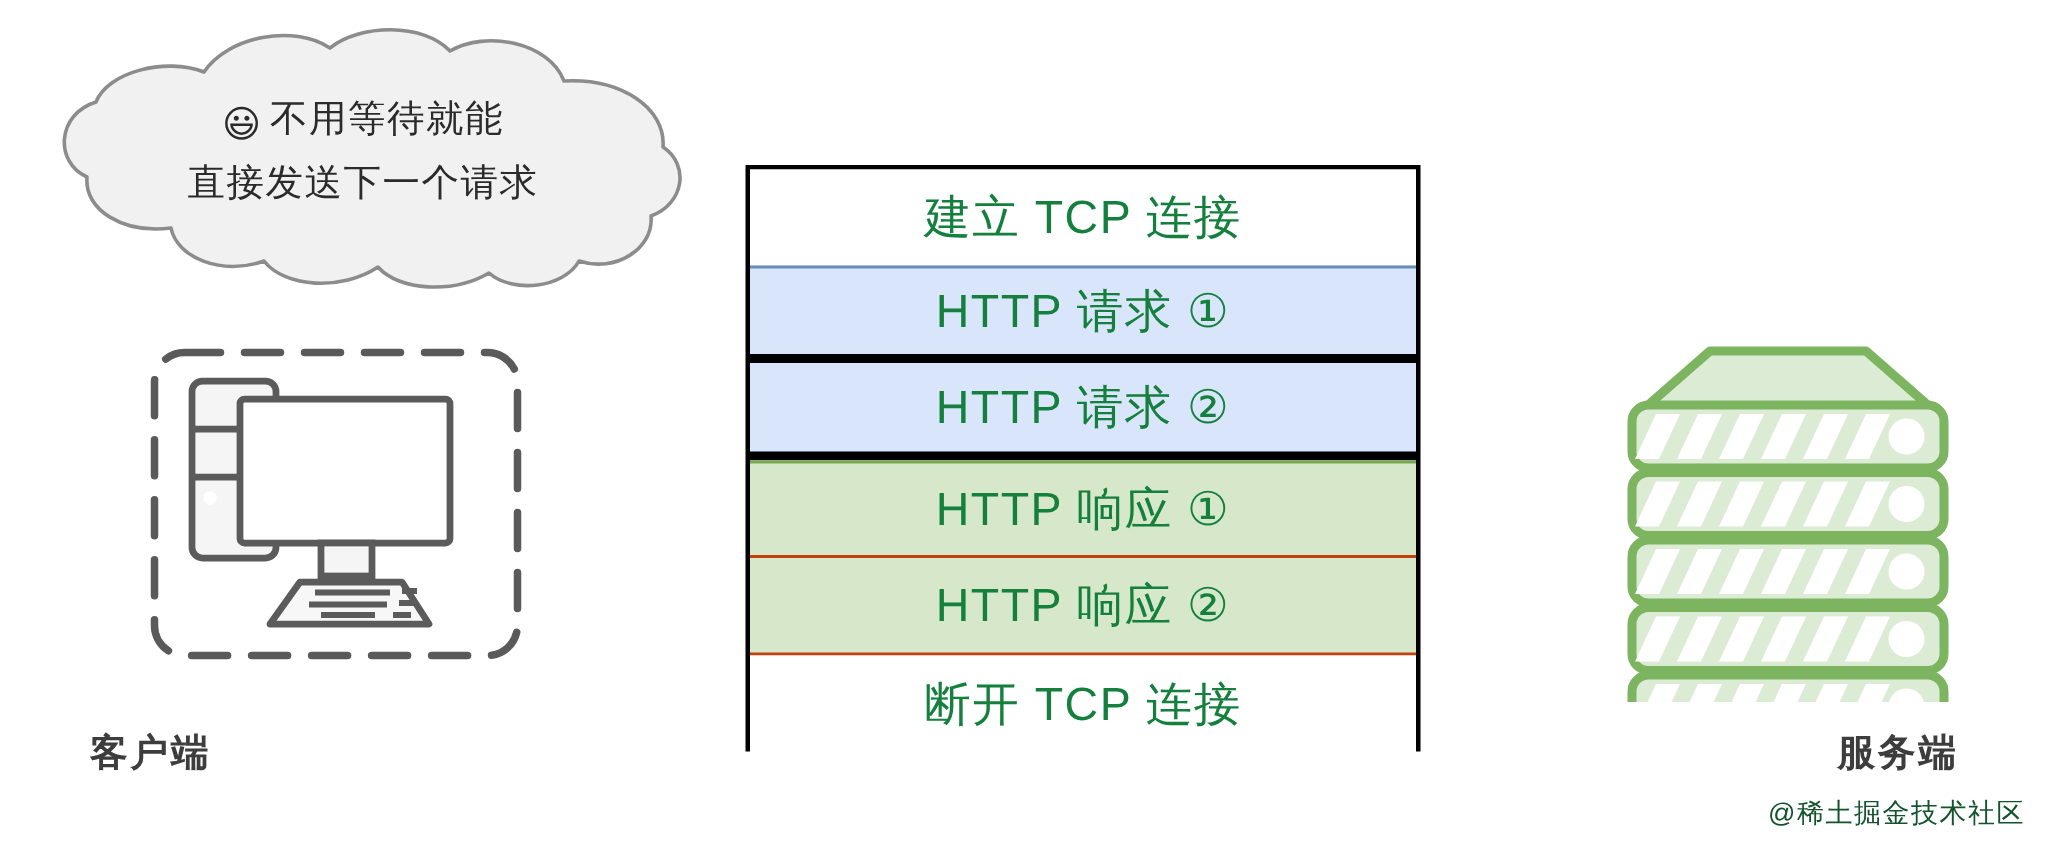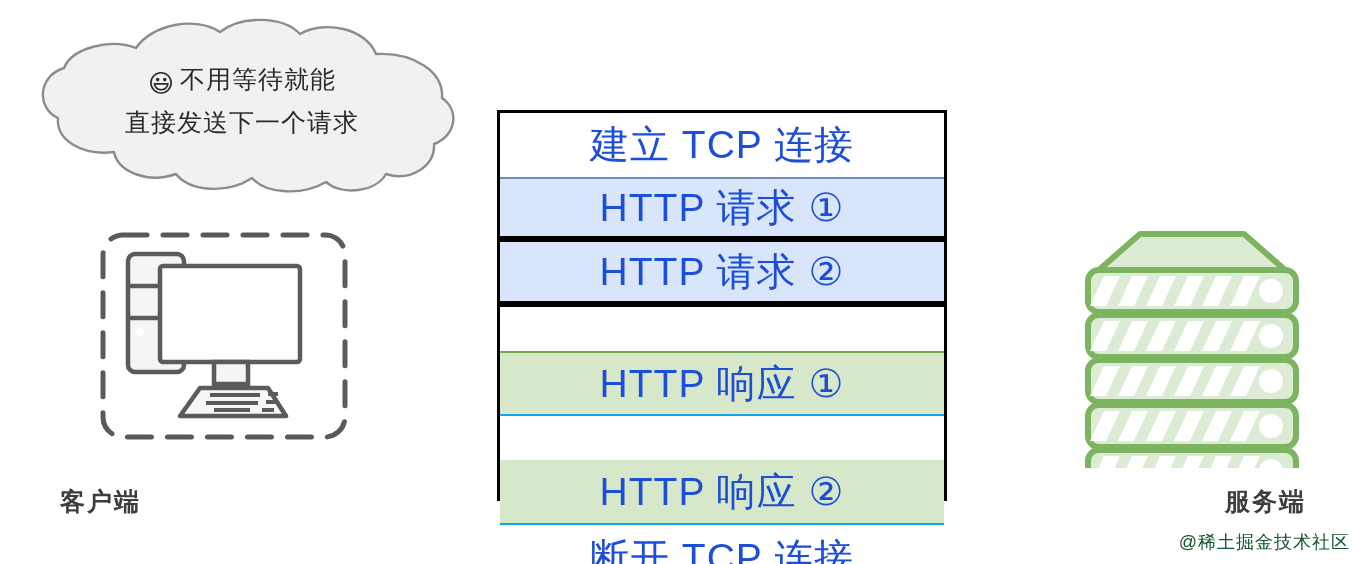--- a/index.html
+++ b/index.html
@@ -81,37 +81,36 @@
     border: 3px solid #000000;
     box-sizing: border-box;
     background: #ffffff;
   }
   .seq-row {
     height: 65px;
     box-sizing: border-box;
     display: flex;
     align-items: center;
     justify-content: center;
-    font-size: 39px;
-    color: #1d4ed8;
+    font-size: 31px;
+    color: #15803d;
     letter-spacing: 1px;
     white-space: nowrap;
   }
   .seq-row.r-white { background: #ffffff; height: 64px; }
   .seq-row.r-blue {
     background: #d9e5fb;
     border-top: 2px solid #6b8cb8;
     border-bottom: 6px solid #000000;
   }
   .seq-row.r-blue + .seq-row.r-blue { border-top: none; }
   .seq-row.r-green {
     background: #d6e8c9;
     border-top: 2px solid #76a94f;
-    border-bottom: 2px solid #0ea5e9;
-    margin-top: 44px;
+    border-bottom: 2px solid #c2410c;
   }
   .seq-row.r-green + .seq-row.r-green { border-top: none; text-align: center; }
   .seq-row.r-last { height: 65px; }
 
   
   .server-wrap {
     position: absolute;
     left: 1078px;
     top: 228px;
     width: 228px;

